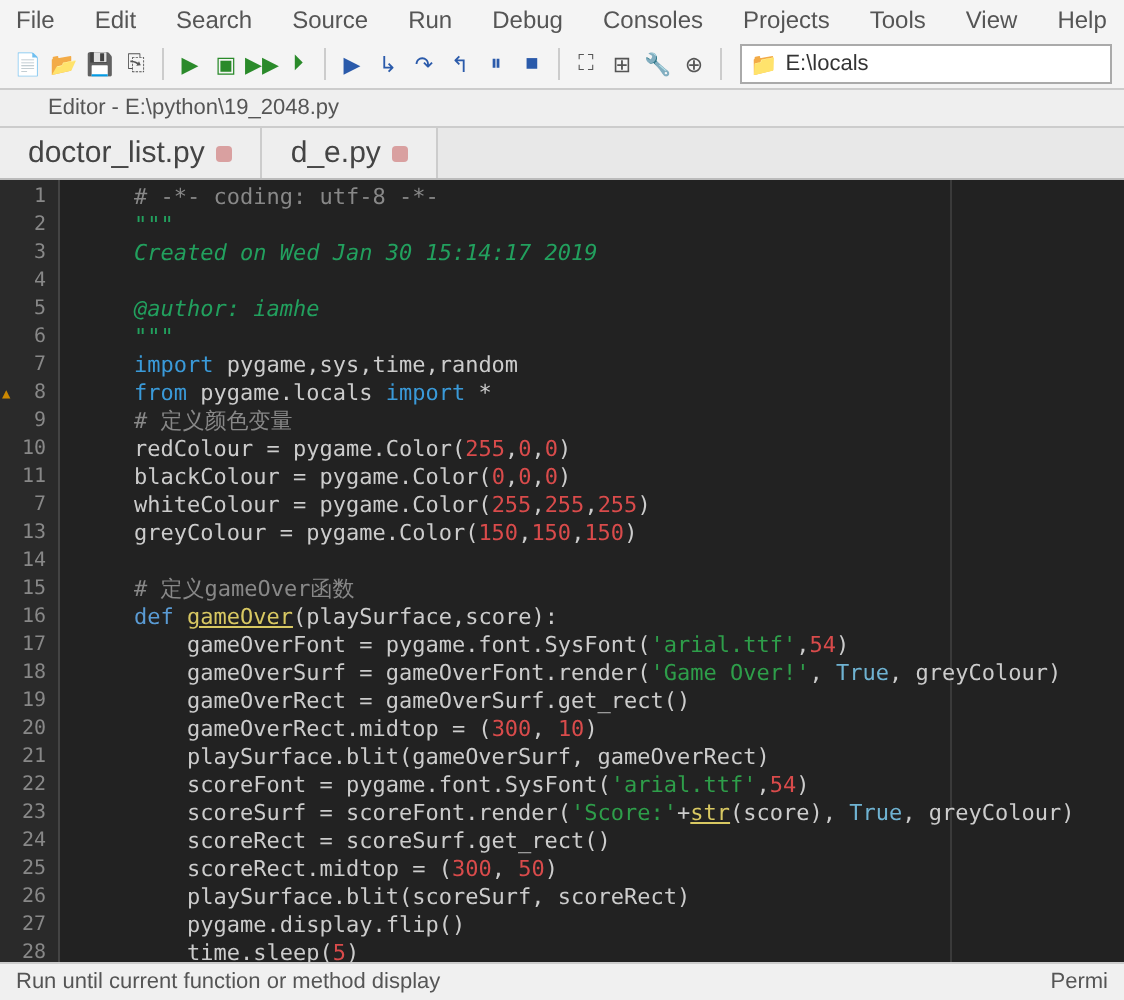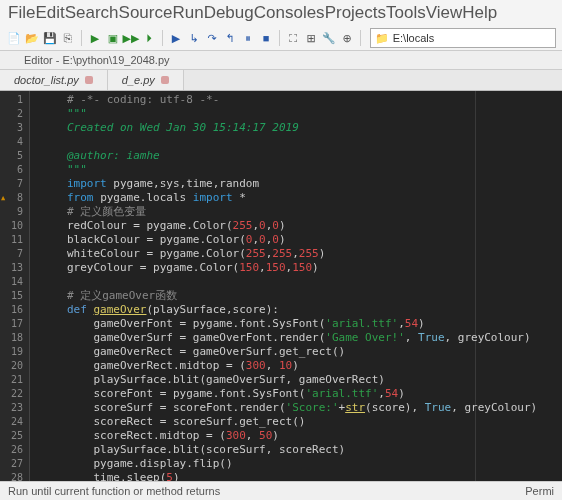--- a/index.html
+++ b/index.html
@@ -1,25 +1,25 @@
 <!DOCTYPE html>
 <html><head>
 <meta charset="utf-8">
 <style>
 *{margin:0;padding:0;box-sizing:border-box;}
 body{font-family:"Segoe UI",Tahoma,sans-serif;font-size:11px;background:#f0f0f0;width:562px;height:500px;overflow:hidden;position:relative;}
-.menubar{display:flex;gap:0;padding:3px 8px;background:#f4f4f4;color:#555;font-size:17px;}
+.menubar{display:flex;gap:20px;padding:3px 8px;background:#f4f4f4;color:#555;font-size:12px;}
 .menubar span{cursor:default;}
 .toolbar{display:flex;align-items:center;gap:2px;padding:2px 6px;background:#f4f4f4;border-bottom:1px solid #ccc;}
 .toolbar .sep{width:1px;height:16px;background:#ccc;margin:0 3px;}
 .toolbar .ico{width:16px;height:16px;display:flex;align-items:center;justify-content:center;font-size:11px;color:#555;}
 .pathbox{flex:1;display:flex;align-items:center;border:1px solid #aaa;background:#fff;margin-left:4px;padding:1px 4px;height:20px;font-size:11px;color:#333;}
 .editorbar{padding:3px 24px;background:#efefef;color:#555;font-size:11px;border-bottom:1px solid #ccc;}
 .tabs{display:flex;background:#e8e8e8;border-bottom:1px solid #bbb;}
-.tab{padding:4px 14px;font-size:11px;color:#444;border-right:1px solid #ccc;background:#eee;display:flex;align-items:center;gap:6px;position:relative;font-style:italic;}
+.tab{padding:4px 14px;font-size:15px;color:#444;border-right:1px solid #ccc;background:#eee;display:flex;align-items:center;gap:6px;position:relative;}
 .tab.active{background:#fff;font-weight:400;}
 .tab .close{width:8px;height:8px;background:#d9a0a0;border-radius:2px;}
 .editor{background:#222;color:#ccc;font-family:Consolas,Menlo,monospace;font-size:11px;line-height:14px;height:415px;overflow:hidden;position:relative;}
 .gutter{position:absolute;left:0;top:0;width:30px;background:#2a2a2a;color:#888;text-align:right;padding:2px 6px 2px 2px;border-right:1px solid #444;height:100%;}
 .code{position:absolute;left:30px;right:0;top:0;padding:2px 0 2px 4px;white-space:pre;}
 .line{height:14px;margin-left:33px;}
 .line.hl{background:#3a3a2a;}
 .ln{height:14px;font-size:10px;}
 .ln.mark::before{content:"▲";color:#cc8800;font-size:7px;position:absolute;left:1px;}
 .statusbar{position:absolute;bottom:0;left:0;right:0;padding:3px 8px;background:#f0f0f0;color:#555;font-size:11px;display:flex;justify-content:space-between;border-top:1px solid #ccc;}
@@ -127,15 +127,15 @@
       <div class="ln">26</div>
       <div class="ln">27</div>
       <div class="ln">28</div>
       <div class="ln">29</div>
       <div class="ln">30</div>
     </div>
   <div class="code"><div class="line"><span class="c-cm"># -*- coding: utf-8 -*-</span></div><div class="line"><span class="c-doc">"""</span></div><div class="line"><span class="c-doc">Created on Wed Jan 30 15:14:17 2019</span></div><div class="line"><span class="c-doc"></span></div><div class="line"><span class="c-doc">@author: iamhe</span></div><div class="line"><span class="c-doc">"""</span></div><div class="line"><span class="c-imp">import </span><span class="c-id">pygame,sys,time,random</span></div><div class="line"><span class="c-imp">from </span><span class="c-id">pygame.locals </span><span class="c-imp">import </span><span class="c-star">*</span></div><div class="line"><span class="c-cm"># 定义颜色变量</span></div><div class="line"><span class="c-id">redColour = pygame.Color(</span><span class="c-num">255</span><span class="c-id">,</span><span class="c-num">0</span><span class="c-id">,</span><span class="c-num">0</span><span class="c-id">)</span></div><div class="line"><span class="c-id">blackColour = pygame.Color(</span><span class="c-num">0</span><span class="c-id">,</span><span class="c-num">0</span><span class="c-id">,</span><span class="c-num">0</span><span class="c-id">)</span></div><div class="line"><span class="c-id">whiteColour = pygame.Color(</span><span class="c-num">255</span><span class="c-id">,</span><span class="c-num">255</span><span class="c-id">,</span><span class="c-num">255</span><span class="c-id">)</span></div><div class="line"><span class="c-id">greyColour = pygame.Color(</span><span class="c-num">150</span><span class="c-id">,</span><span class="c-num">150</span><span class="c-id">,</span><span class="c-num">150</span><span class="c-id">)</span></div><div class="line"><span class="c-id"></span></div><div class="line"><span class="c-cm"># 定义gameOver函数</span></div><div class="line"><span class="c-def">def </span><span class="c-fn">gameOver</span><span class="c-id">(playSurface,score):</span></div><div class="line"><span class="c-id">    gameOverFont = pygame.font.SysFont(</span><span class="c-str">'arial.ttf'</span><span class="c-id">,</span><span class="c-num">54</span><span class="c-id">)</span></div><div class="line"><span class="c-id">    gameOverSurf = gameOverFont.render(</span><span class="c-str">'Game Over!'</span><span class="c-id">, </span><span class="c-bool">True</span><span class="c-id">, greyColour)</span></div><div class="line"><span class="c-id">    gameOverRect = gameOverSurf.get_rect()</span></div><div class="line"><span class="c-id">    gameOverRect.midtop = (</span><span class="c-num">300</span><span class="c-id">, </span><span class="c-num">10</span><span class="c-id">)</span></div><div class="line"><span class="c-id">    playSurface.blit(gameOverSurf, gameOverRect)</span></div><div class="line"><span class="c-id">    scoreFont = pygame.font.SysFont(</span><span class="c-str">'arial.ttf'</span><span class="c-id">,</span><span class="c-num">54</span><span class="c-id">)</span></div><div class="line"><span class="c-id">    scoreSurf = scoreFont.render(</span><span class="c-str">'Score:'</span><span class="c-id">+</span><span class="c-fn">str</span><span class="c-id">(score), </span><span class="c-bool">True</span><span class="c-id">, greyColour)</span></div><div class="line"><span class="c-id">    scoreRect = scoreSurf.get_rect()</span></div><div class="line"><span class="c-id">    scoreRect.midtop = (</span><span class="c-num">300</span><span class="c-id">, </span><span class="c-num">50</span><span class="c-id">)</span></div><div class="line"><span class="c-id">    playSurface.blit(scoreSurf, scoreRect)</span></div><div class="line"><span class="c-id">    pygame.display.flip()</span></div><div class="line"><span class="c-id">    time.sleep(</span><span class="c-num">5</span><span class="c-id">)</span></div><div class="line"><span class="c-id">    pygame.quit()</span></div><div class="line hl"><span class="c-id">    sys.exit(</span><span class="c-fn"></span><span class="c-id">)</span></div></div>
 </div>
 
 <div class="statusbar">
-  <span>Run until current function or method returns</span>
+  <span>Run until current function or method display</span>
   <span>Permi</span>
 </div>
 
 </body></html>

